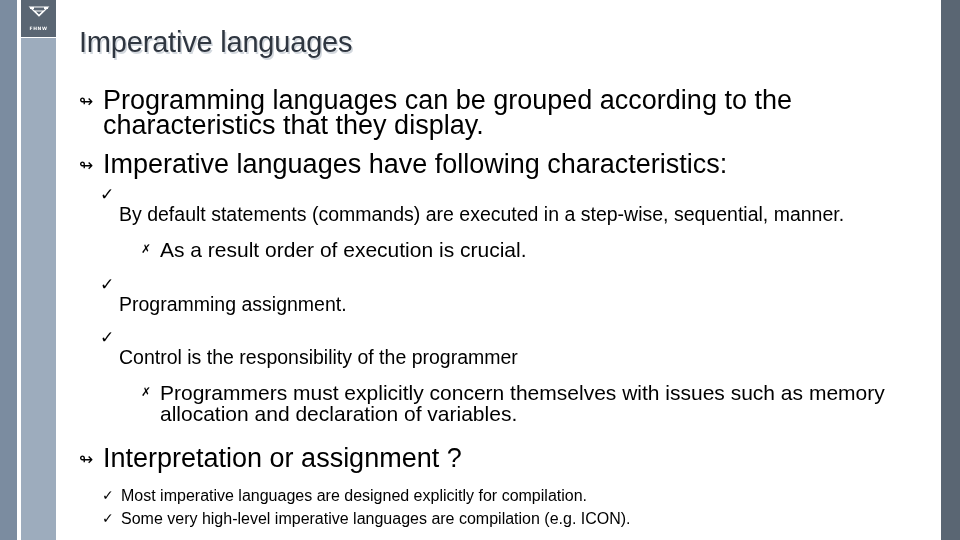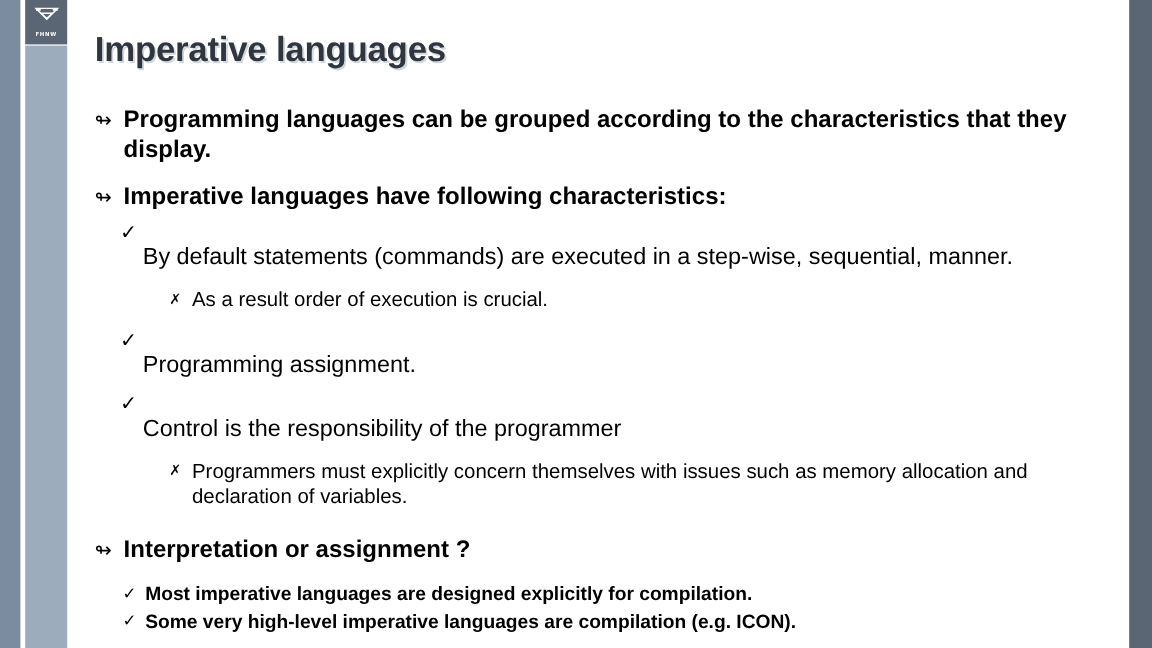--- a/index.html
+++ b/index.html
@@ -71,21 +71,21 @@
     line-height: 1;
     white-space: nowrap;
   }
 
   
   .title {
     position: absolute;
     left: 79px;
     top: 26px;
     font-size: 29px;
-    font-weight: bold;
+    font-weight: normal;
     color: #2f3640;
     letter-spacing: -0.2px;
     text-shadow: 1.5px 1.5px 0 #d3d8de;
     white-space: nowrap;
   }
 
   
   .content {
     position: absolute;
     left: 79px;
@@ -111,23 +111,22 @@
   
   .lvl1 {
     margin-bottom: 4px;
   }
   .lvl1 .bullet {
     width: 24px;
     font-size: 17px;
     line-height: 26px;
   }
   .lvl1 .txt {
-    font-size: 20px;
+    font-size: 27px;
     line-height: 25px;
-    font-weight: bold;
   }
 
   
   .lvl2 {
     margin-left: 21px;
   }
   .lvl2 .bullet {
     width: 19px;
     font-size: 17px;
     line-height: 25px;
@@ -141,37 +140,36 @@
   
   .lvl3 {
     margin-left: 62px;
   }
   .lvl3 .bullet {
     width: 19px;
     font-size: 12px;
     line-height: 21px;
   }
   .lvl3 .txt {
-    font-size: 17px;
+    font-size: 21px;
     line-height: 21px;
   }
 
   
   .lvl2s {
     margin-left: 23px;
   }
   .lvl2s .bullet {
     width: 19px;
     font-size: 14px;
     line-height: 23px;
   }
   .lvl2s .txt {
     font-size: 16px;
     line-height: 23px;
-    font-weight: bold;
   }
 
   .sp-8  { height: 8px; }
   .sp-10 { height: 10px; }
   .sp-12 { height: 12px; }
   .sp-22 { height: 22px; }
 </style>
 </head>
 <body>
 

